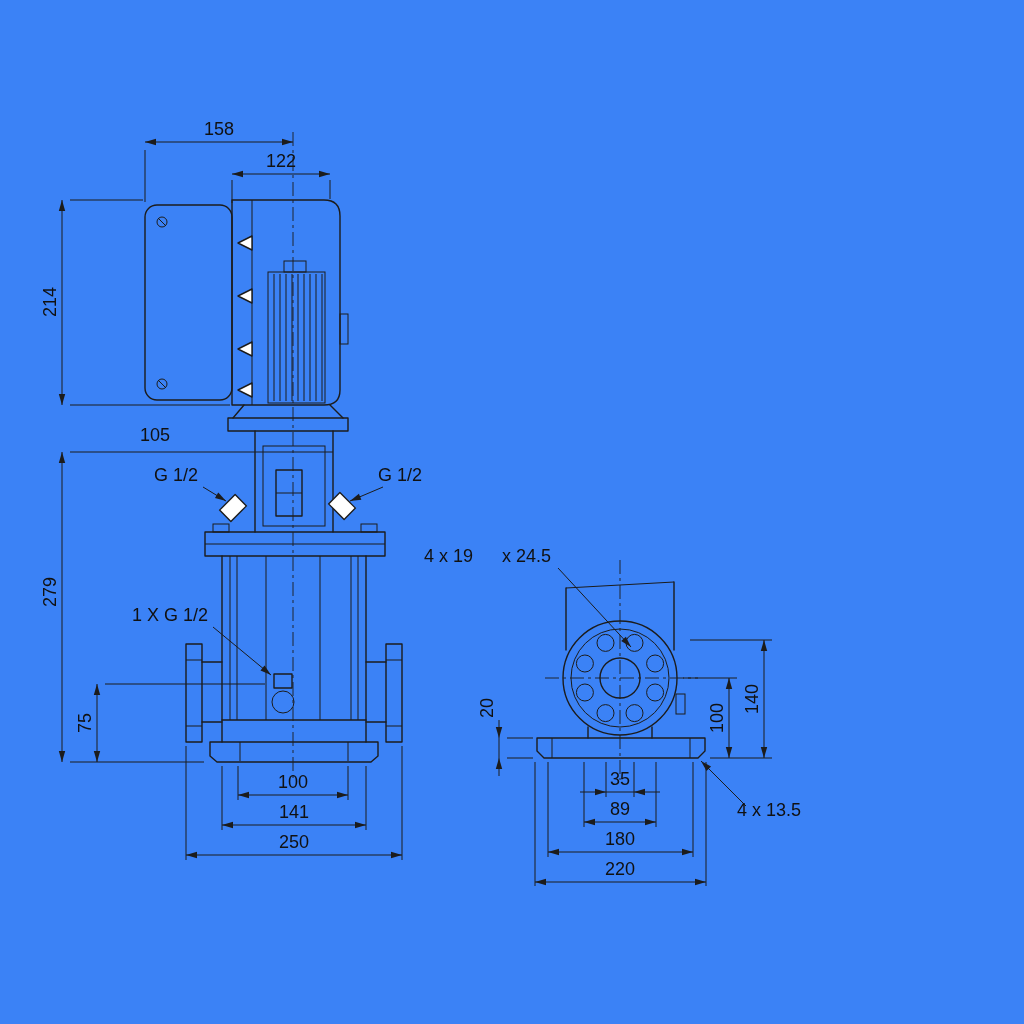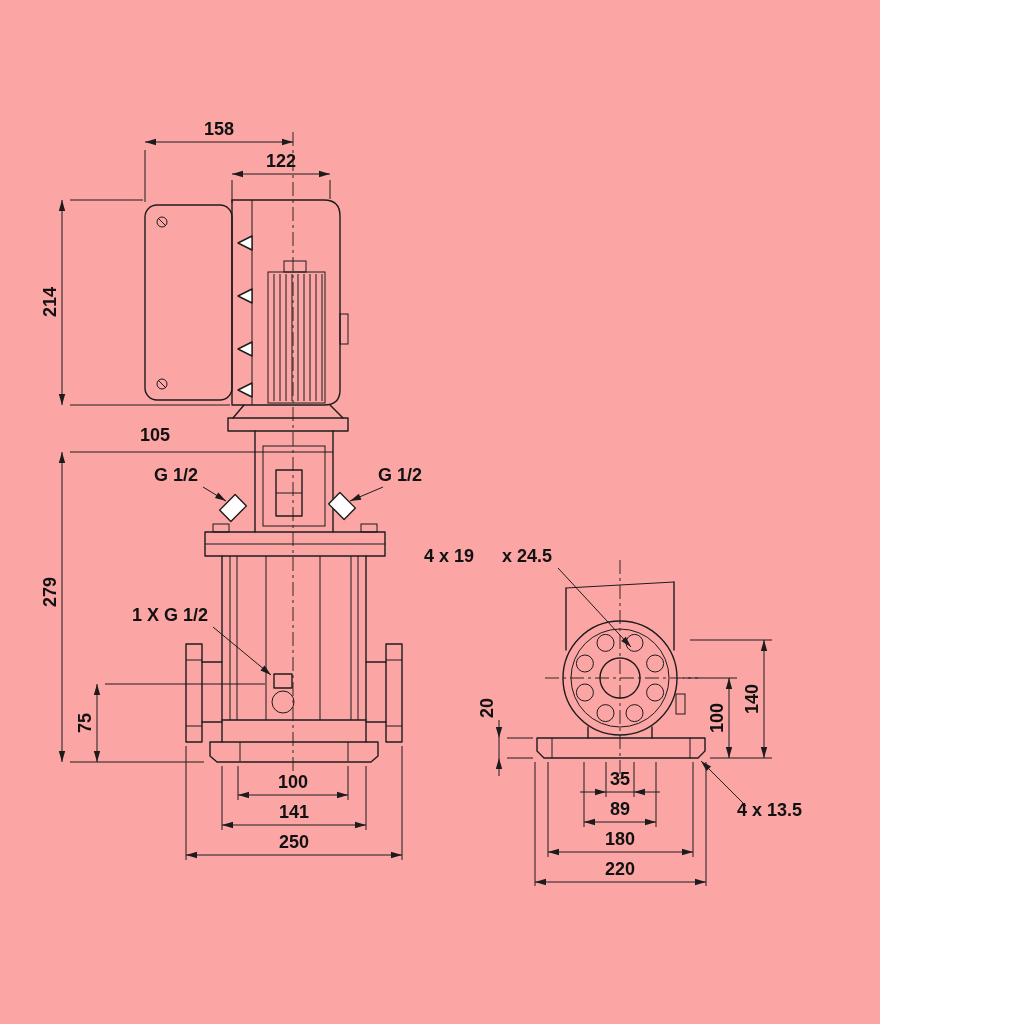--- a/index.html
+++ b/index.html
@@ -1,16 +1,16 @@
 <!DOCTYPE html>
 <html><head>
 <meta charset="utf-8">
 <style>
   html,body{margin:0;padding:0;background:#ffffff;}
-  .page{width:880px;height:1024px;background:#fca5a5;position:relative;overflow:hidden;font-weight:bold;}
+  .page{width:1024px;height:1024px;background:#3b82f6;position:relative;overflow:hidden;}
   svg{display:block;}
   .obj{fill:none;stroke:#1c1c1c;stroke-width:1.4;stroke-linejoin:round;stroke-linecap:round;}
   .objw{fill:#ffffff;stroke:#1c1c1c;stroke-width:1.4;stroke-linejoin:round;}
   .thin{fill:none;stroke:#1c1c1c;stroke-width:1;}
   .dim{fill:none;stroke:#1c1c1c;stroke-width:1;}
   .cl{fill:none;stroke:#1c1c1c;stroke-width:0.9;stroke-dasharray:14 4 3 4;}
   text{font-family:"Liberation Sans","DejaVu Sans",sans-serif;font-size:18px;fill:#111111;}
   .mid{text-anchor:middle;}
 </style>
 </head>

